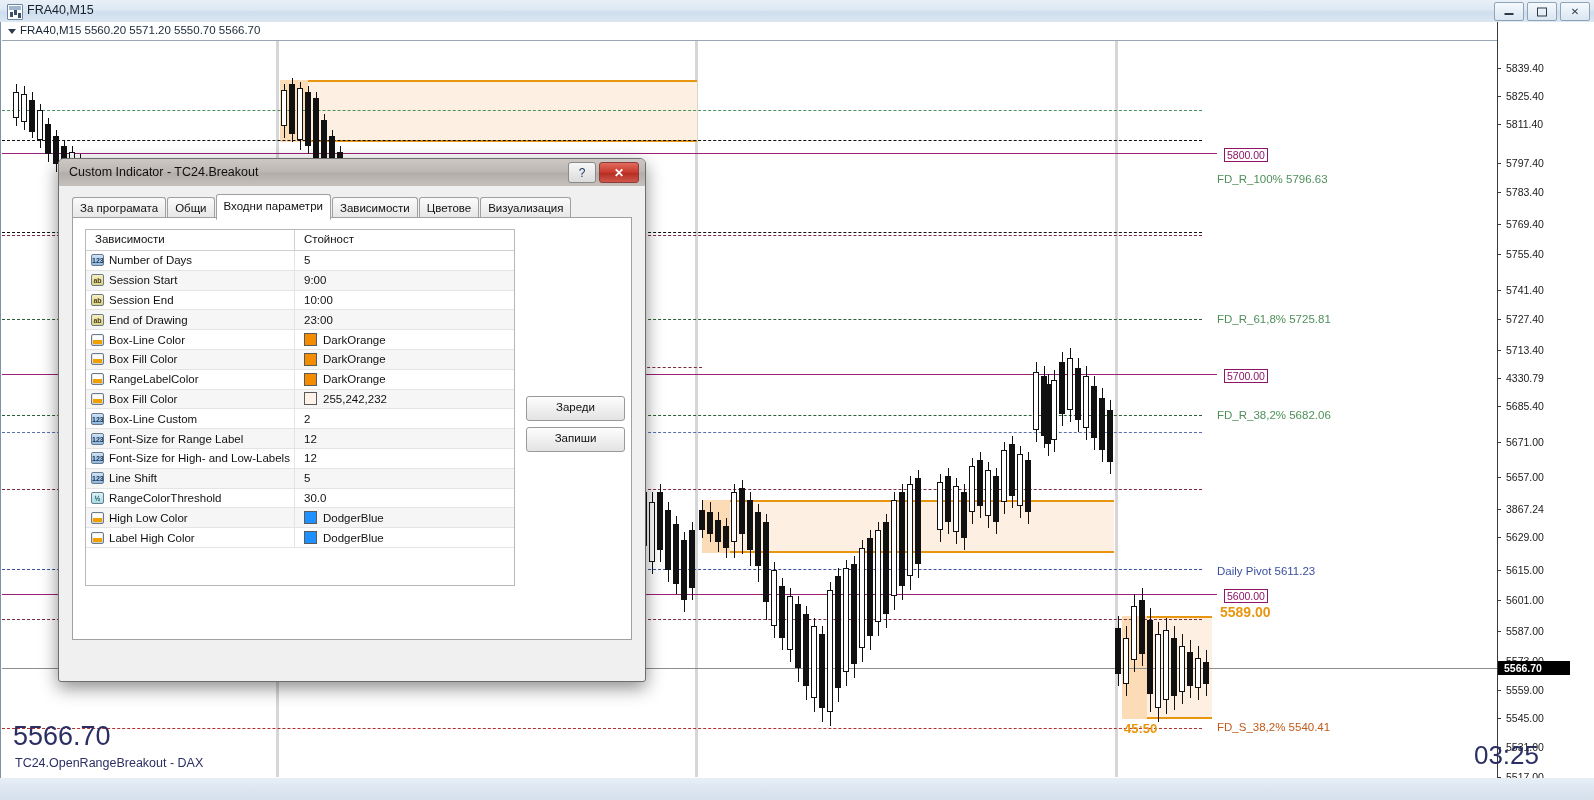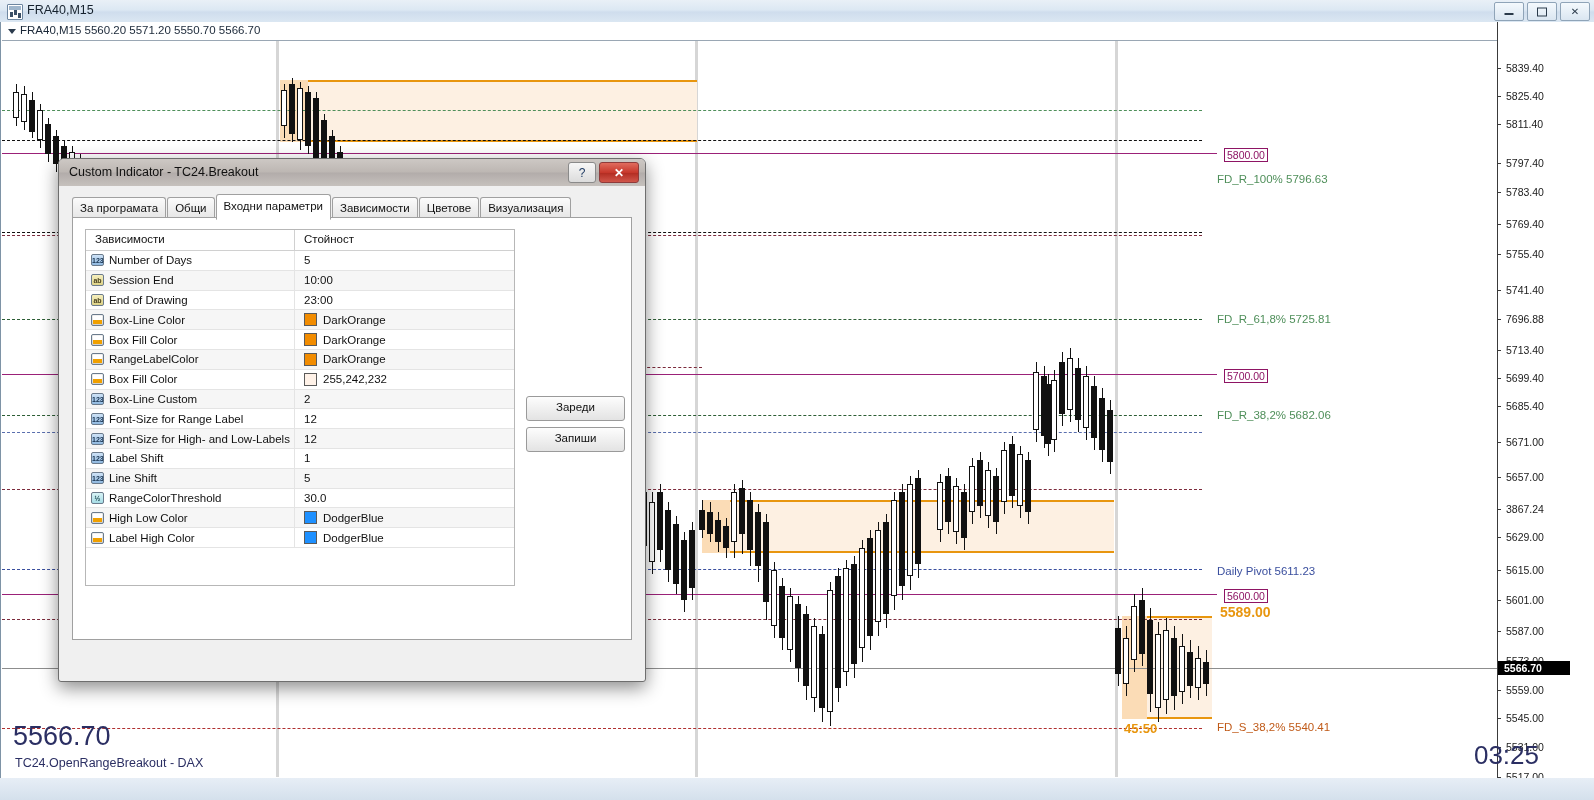--- a/index.html
+++ b/index.html
@@ -826,27 +826,27 @@
           <div class="ptick" style="top: 196px;">
             <span>5769.40</span>
           </div>
           <div class="ptick" style="top: 226px;">
             <span>5755.40</span>
           </div>
           <div class="ptick" style="top: 262px;">
             <span>5741.40</span>
           </div>
           <div class="ptick" style="top: 291px;">
-            <span>7696.88</span>
+            <span>5727.40</span>
           </div>
           <div class="ptick" style="top: 322px;">
             <span>5713.40</span>
           </div>
           <div class="ptick" style="top: 350px;">
-            <span>5699.40</span>
+            <span>4330.79</span>
           </div>
           <div class="ptick" style="top: 378px;">
             <span>5685.40</span>
           </div>
           <div class="ptick" style="top: 414px;">
             <span>5671.00</span>
           </div>
           <div class="ptick" style="top: 449px;">
             <span>5657.00</span>
           </div>
@@ -951,20 +951,29 @@
                   <div class="tico num">123</div>
                   <div class="gname">Number of Days</div>
                 </div>
                 <div class="gc2">
                   <span>5</span>
                 </div>
               </div>
               <div class="grow">
                 <div class="gc1">
                   <div class="tico ab">ab</div>
+                  <div class="gname">Session Start</div>
+                </div>
+                <div class="gc2">
+                  <span>9:00</span>
+                </div>
+              </div>
+              <div class="grow">
+                <div class="gc1">
+                  <div class="tico ab">ab</div>
                   <div class="gname">Session End</div>
                 </div>
                 <div class="gc2">
                   <span>10:00</span>
                 </div>
               </div>
               <div class="grow">
                 <div class="gc1">
                   <div class="tico ab">ab</div>
                   <div class="gname">End of Drawing</div>
@@ -1031,29 +1040,20 @@
                   <span>12</span>
                 </div>
               </div>
               <div class="grow">
                 <div class="gc1">
                   <div class="tico num">123</div>
                   <div class="gname">Font-Size for High- and Low-Labels</div>
                 </div>
                 <div class="gc2">
                   <span>12</span>
-                </div>
-              </div>
-              <div class="grow">
-                <div class="gc1">
-                  <div class="tico num">123</div>
-                  <div class="gname">Label Shift</div>
-                </div>
-                <div class="gc2">
-                  <span>1</span>
                 </div>
               </div>
               <div class="grow">
                 <div class="gc1">
                   <div class="tico num">123</div>
                   <div class="gname">Line Shift</div>
                 </div>
                 <div class="gc2">
                   <span>5</span>
                 </div>

